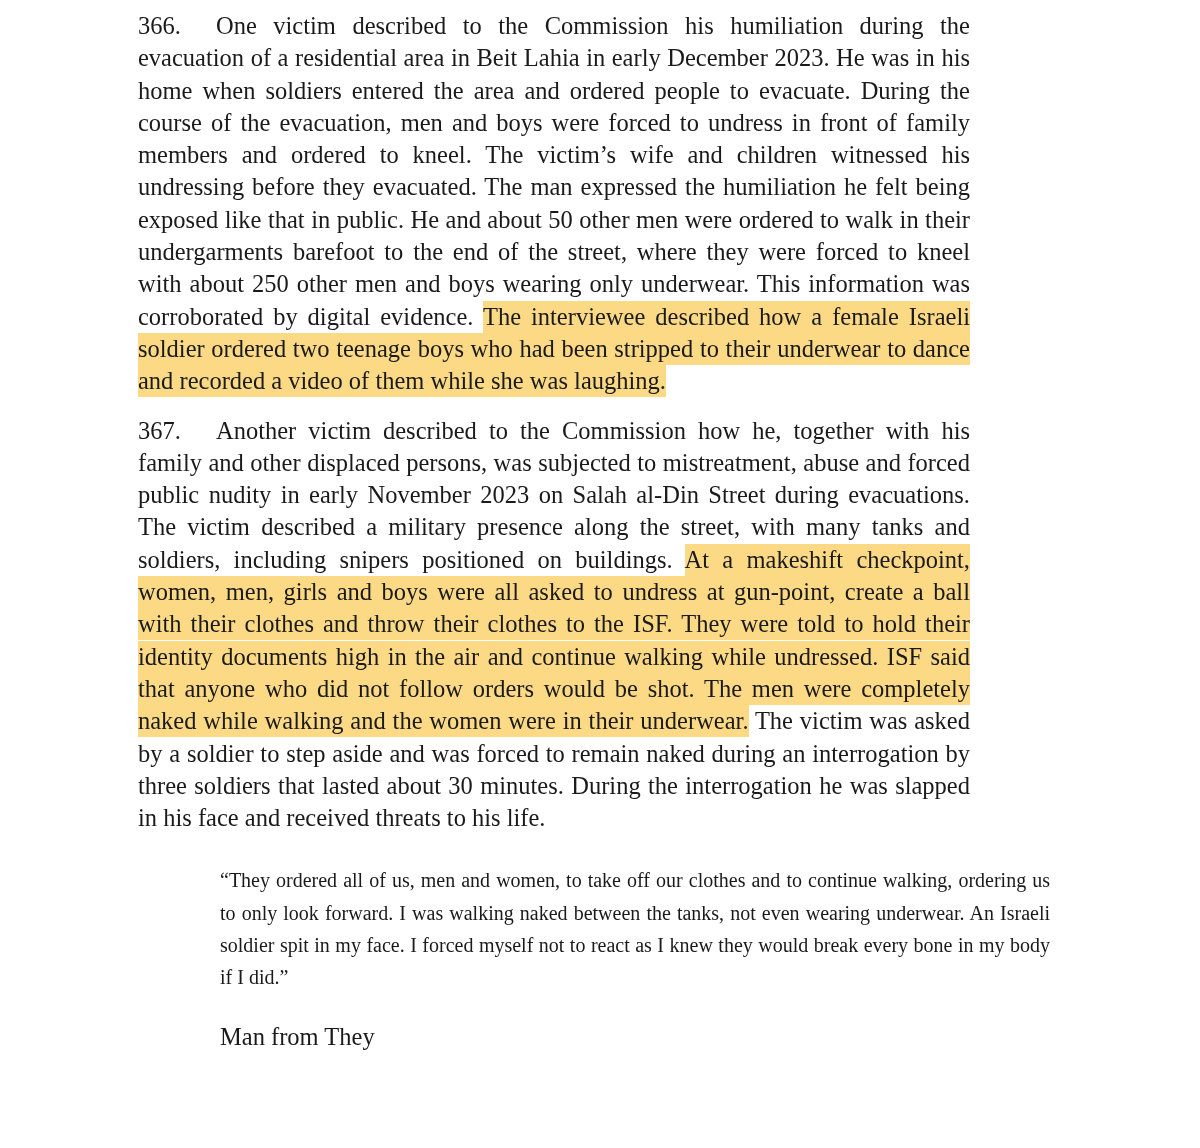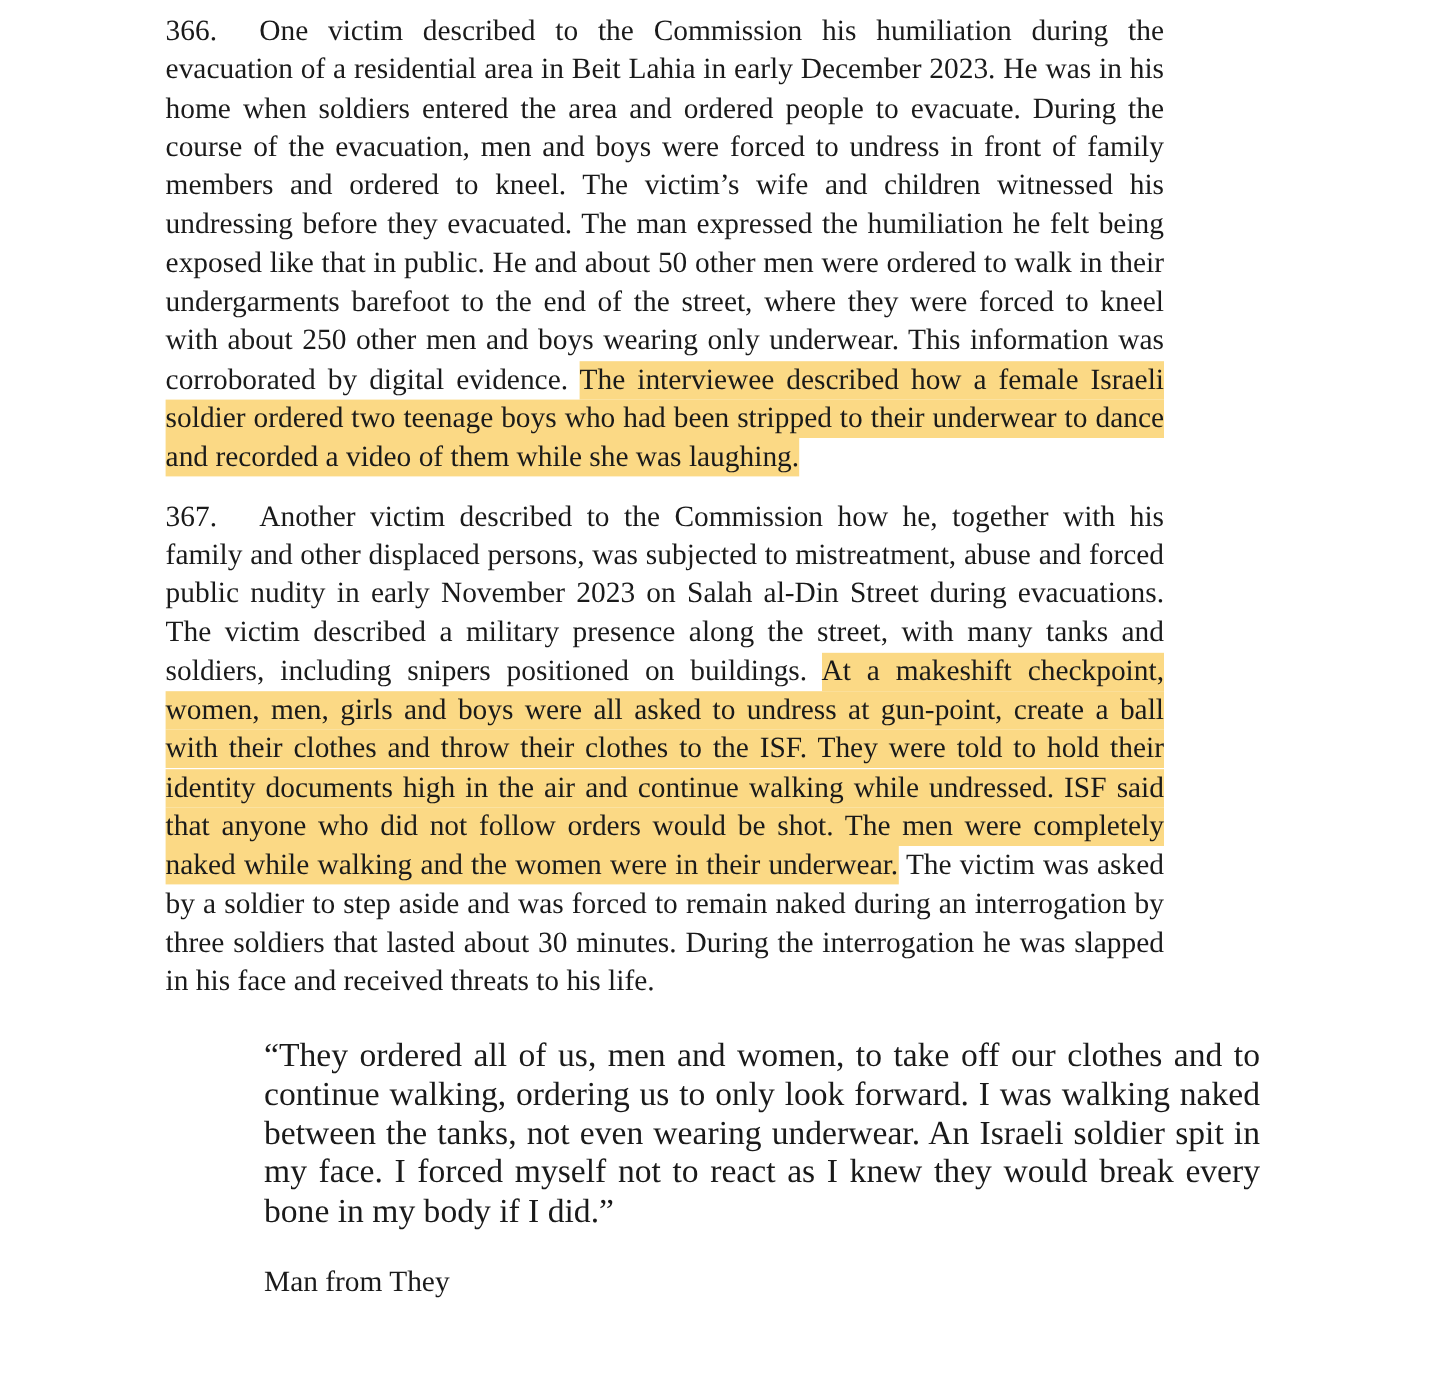--- a/index.html
+++ b/index.html
@@ -35,21 +35,21 @@
   .para.p366 {
     margin-bottom: 17px;
   }
   .hl {
     background-color: #fbd985;
     box-decoration-break: clone;
     -webkit-box-decoration-break: clone;
     padding: 2px 0 3px 0;
   }
   .quote {
-    font-size: 28px;
+    font-size: 20px;
     line-height: 32.3px;
     text-align: justify;
     margin: 30px 0 0 82px;
     width: 830px;
   }
   .attrib {
     font-size: 24.5px;
     line-height: 32.3px;
     margin: 27px 0 0 82px;
   }

